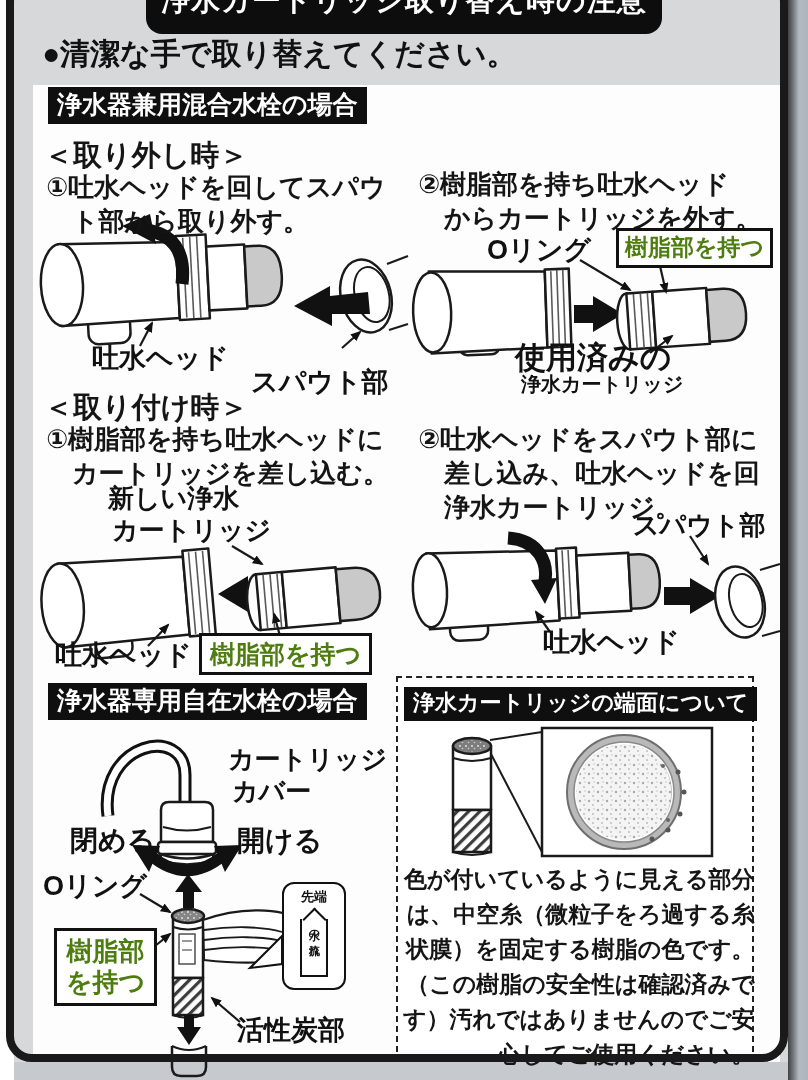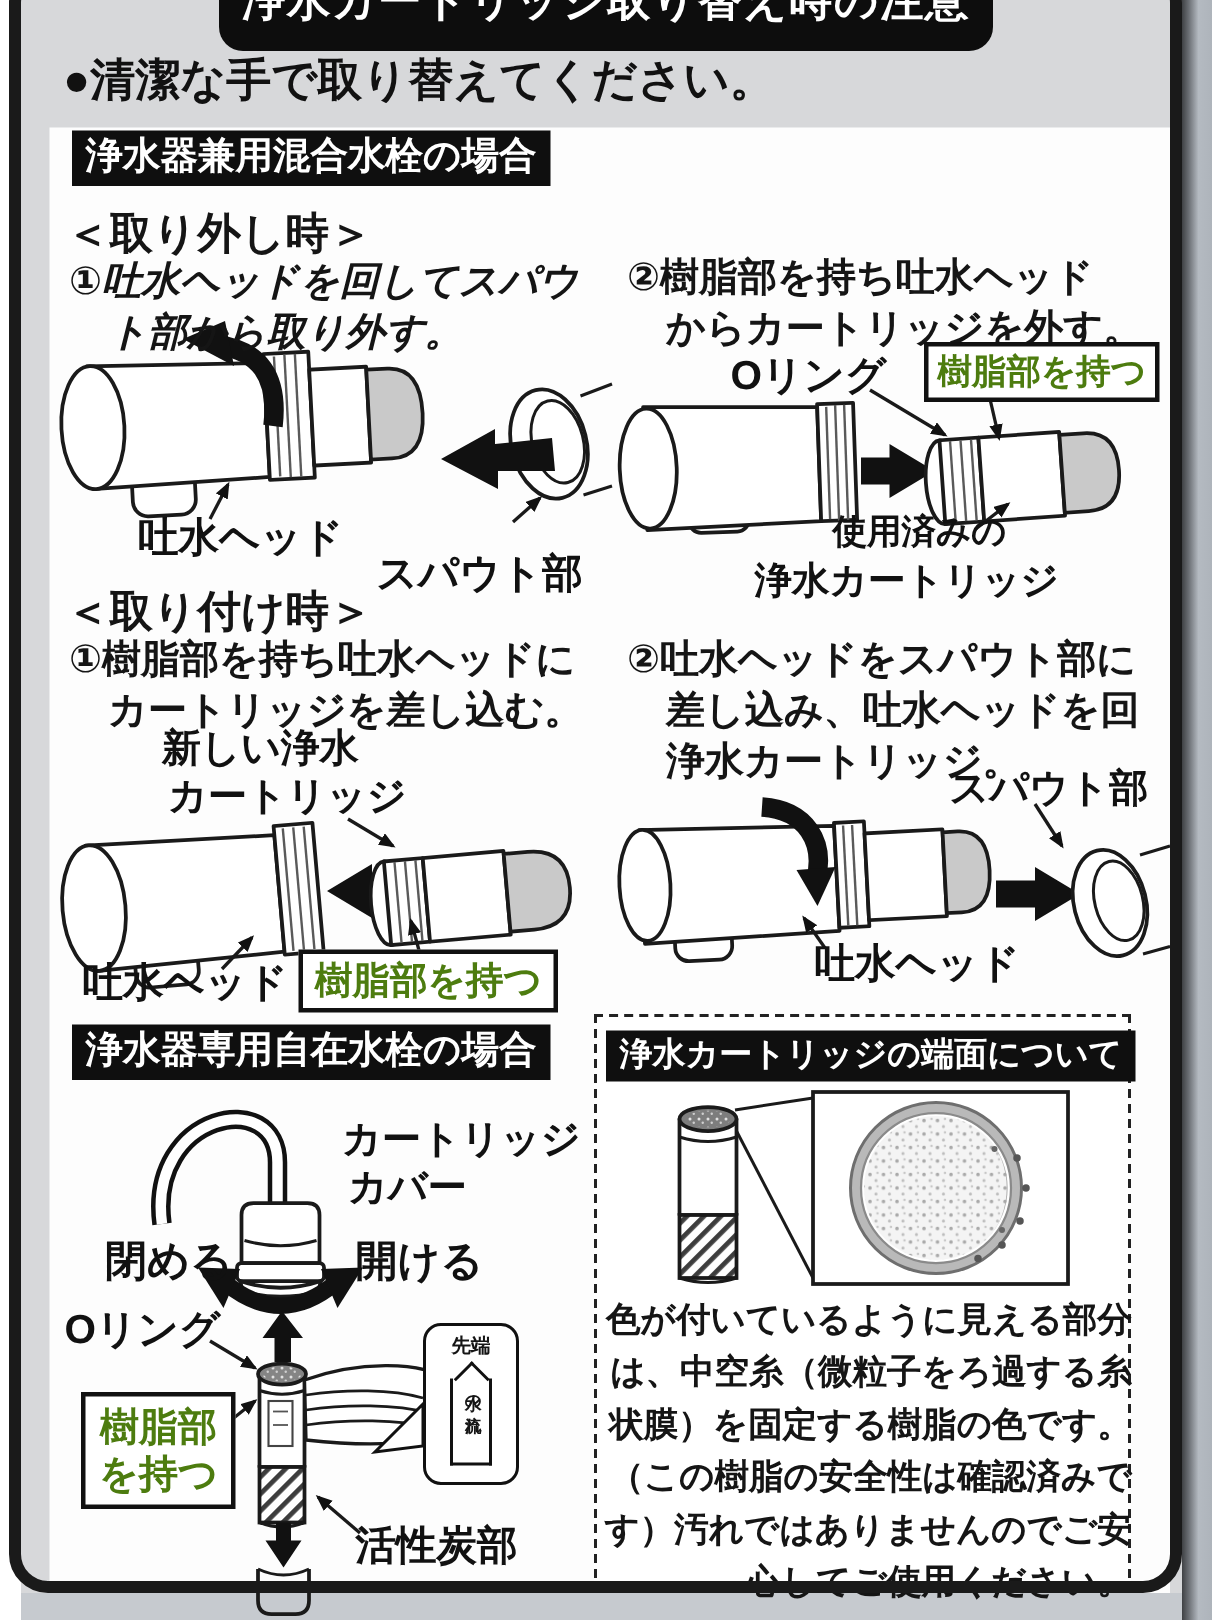--- a/index.html
+++ b/index.html
@@ -83,21 +83,21 @@
 <div class="banner">
   <span>浄水カートリッジ取り替え時の注意</span>
 </div>
 
 <div class="lbl" style="left:42px;top:38px;font-size:30px;">●清潔な手で取り替えてください。</div>
 
 <div class="hdr" style="left:48px;top:87px;font-size:25px;">浄水器兼用混合水栓の場合</div>
 
 <div class="subtitle" style="left:44px;top:136px;">＜取り外し時＞</div>
 
-<div class="step" style="left:46px;top:170px;font-style:italic;">
+<div class="step" style="left:46px;top:170px;">
   <span>①吐水ヘッドを回してスパウ</span>
   <span class="ind">ト部から取り外す。</span>
 </div>
 
 <div class="step" style="left:418px;top:167px;">
   <span>②樹脂部を持ち吐水ヘッド</span>
   <span class="ind">からカートリッジを外す。</span>
 </div>
 
 <svg class="illus" style="left:36px;top:222px;" width="372" height="126" viewBox="0 0 372 126">
@@ -146,22 +146,22 @@
     <line x1="241" y1="35" x2="241" y2="89" class="rib"></line>
     <path d="M246 34 H300 V90 H246 Z" class="ln"></path>
     <path d="M300 36 H316 Q338 36 338 62 Q338 88 316 88 H300 Z" class="gray"></path>
   </g>
   <path d="M172 4 L222 34" class="ptr"></path>
   <path d="M252 10 L258 36" class="ptr"></path>
   <path d="M242 97 L264 80" class="ptr"></path>
 </svg>
 <div class="lbl" style="left:487px;top:236px;font-size:27px;">Oリング</div>
 <div class="box-lbl" style="left:616px;top:228px;font-size:23px;padding:3px 6px;">樹脂部を持つ</div>
-<div class="lbl" style="left:515px;top:342px;font-size:23px;margin-left:40px;">使用済みの</div>
-<div class="lbl" style="left:503px;top:374px;font-size:25px;">浄水カートリッジ</div>
+<div class="lbl" style="left:515px;top:342px;font-size:31px;">使用済みの</div>
+<div class="lbl" style="left:521px;top:374px;font-size:20px;">浄水カートリッジ</div>
 
 <div class="subtitle" style="left:44px;top:388px;">＜取り付け時＞</div>
 
 <div class="step" style="left:46px;top:422px;">
   <span>①樹脂部を持ち吐水ヘッドに</span>
   <span class="ind">カートリッジを差し込む。</span>
 </div>
 
 <div class="step" style="left:418px;top:422px;">
   <span>②吐水ヘッドをスパウト部に</span>

